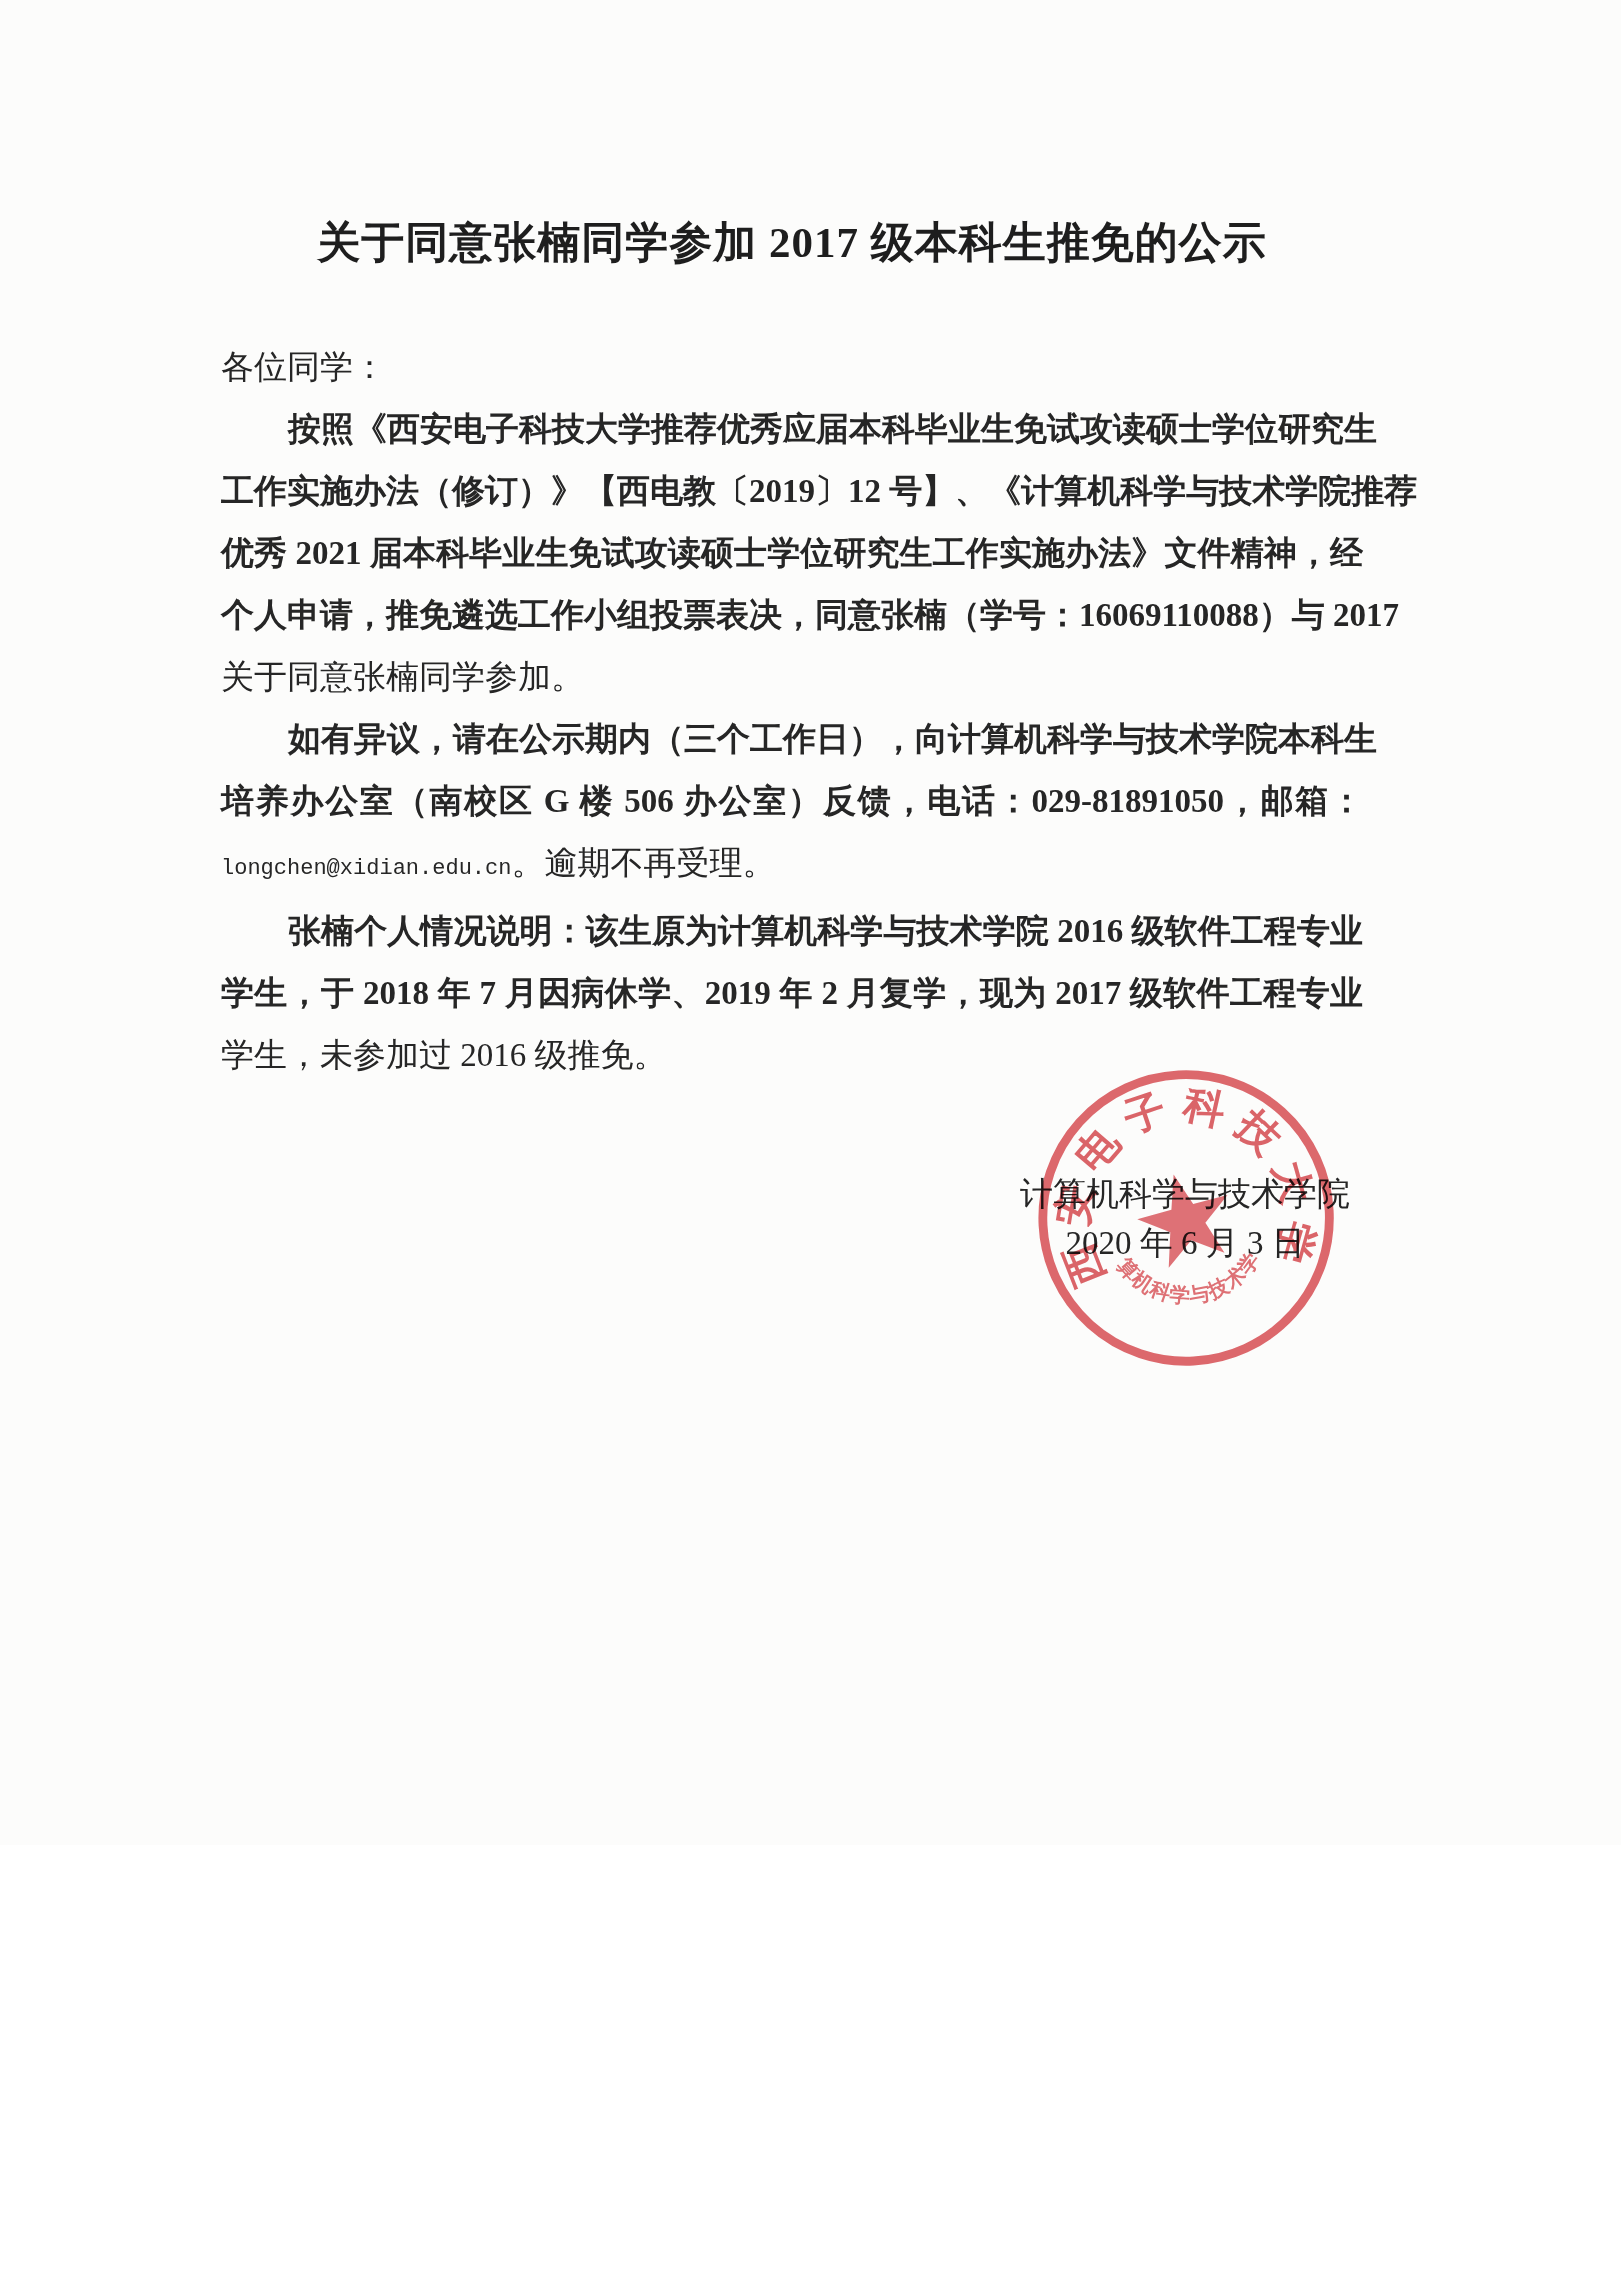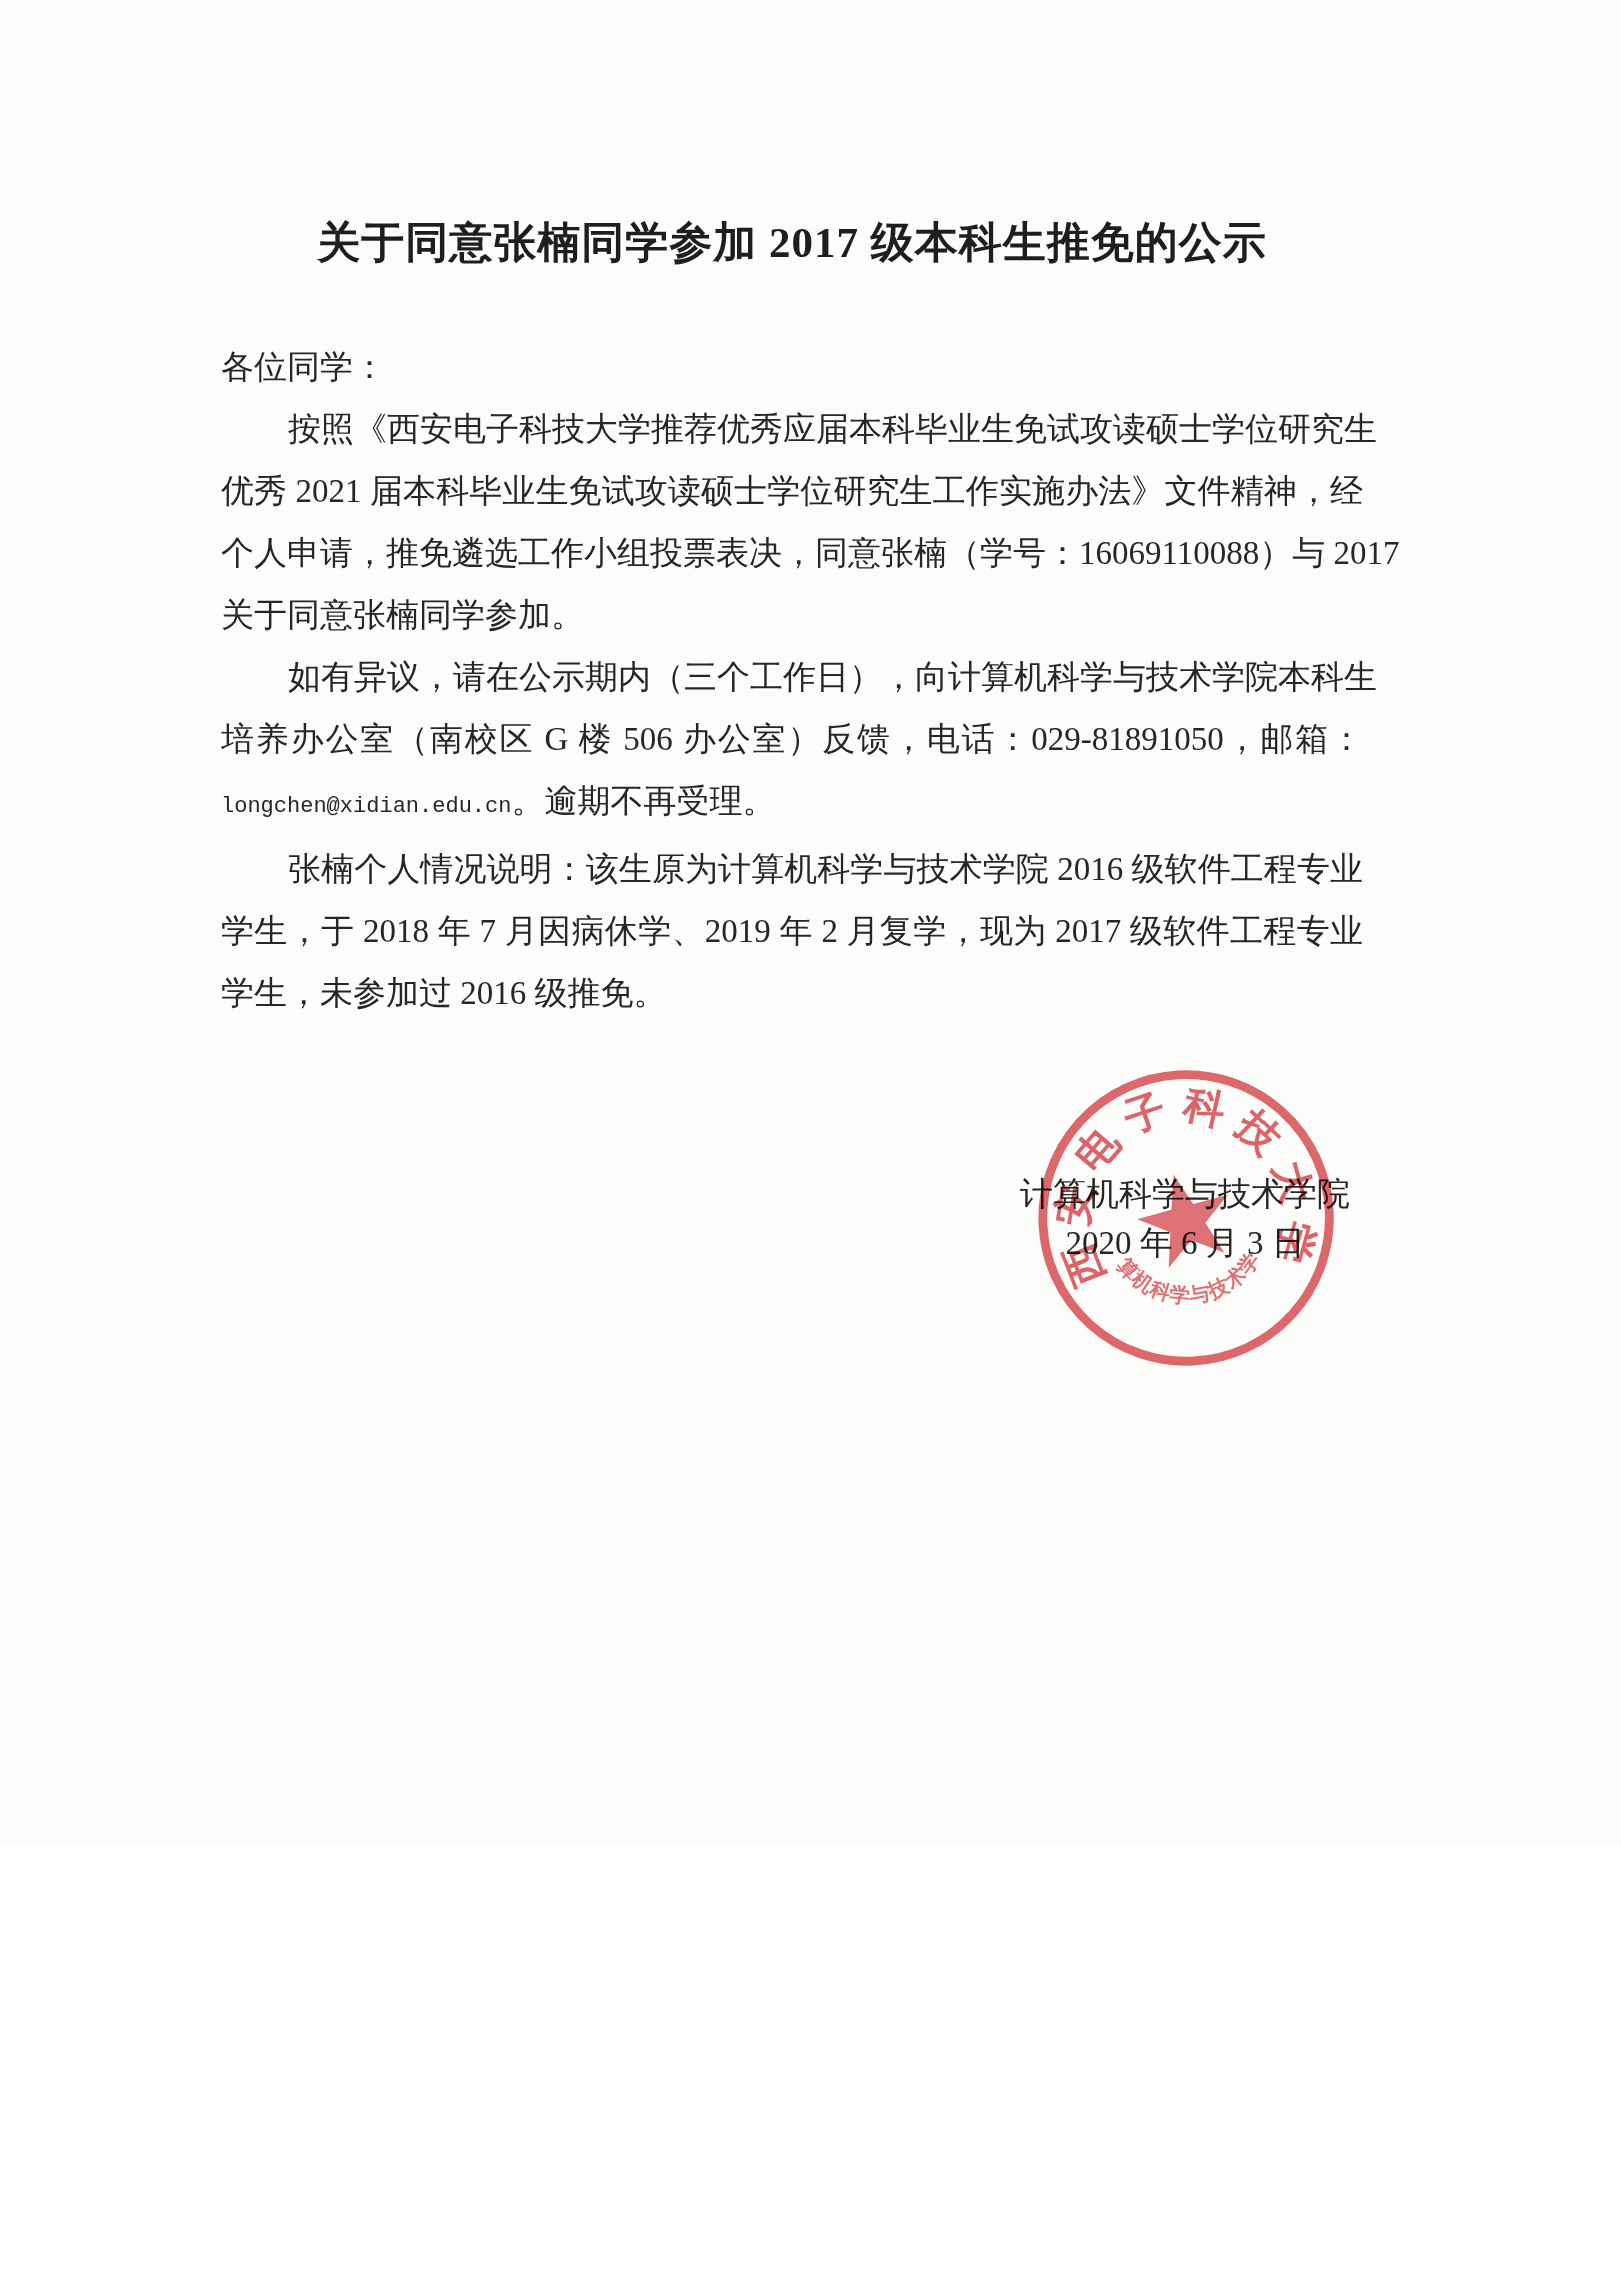--- a/index.html
+++ b/index.html
@@ -28,20 +28,21 @@
     position: absolute;
     top: 336px; left: 221px; width: 1142px;
     font-size: 33px;
     line-height: 62px;
     color: #262626;
   }
   .line { white-space: nowrap; }
   .fill {
     text-align: justify;
     text-align-last: justify;
+    font-weight: bold;
   }
   .indent { text-indent: 67px; }
   .email {
     font-family: "Liberation Mono", "DejaVu Sans Mono", monospace;
     font-size: 22px;
     letter-spacing: 0px;
   }
   .signature-block {
     position: absolute;
     top: 1170px;
@@ -73,20 +74,21 @@
 <body>
 
 <div class="page">
 
   <div class="doc-title">关于同意张楠同学参加 2017 级本科生推免的公示</div>
 
   <div class="content">
     <div class="line">各位同学：</div>
 
     <div class="line fill indent">按照《西安电子科技大学推荐优秀应届本科毕业生免试攻读硕士学位研究生</div>
+    <div class="line fill">工作实施办法（修订）》【西电教〔2019〕12 号】、《计算机科学与技术学院推荐</div>
     <div class="line fill">优秀 2021 届本科毕业生免试攻读硕士学位研究生工作实施办法》文件精神，经</div>
     <div class="line fill">个人申请，推免遴选工作小组投票表决，同意张楠（学号：16069110088）与 2017</div>
     <div class="line">关于同意张楠同学参加。</div>
 
     <div class="line fill indent">如有异议，请在公示期内（三个工作日），向计算机科学与技术学院本科生</div>
     <div class="line fill">培养办公室（南校区 G 楼 506 办公室）反馈，电话：029-81891050，邮箱：</div>
     <div class="line"><span class="email">longchen@xidian.edu.cn</span><span>。逾期不再受理。</span></div>
 
     <div class="line fill indent">张楠个人情况说明：该生原为计算机科学与技术学院 2016 级软件工程专业</div>
     <div class="line fill">学生，于 2018 年 7 月因病休学、2019 年 2 月复学，现为 2017 级软件工程专业</div>

